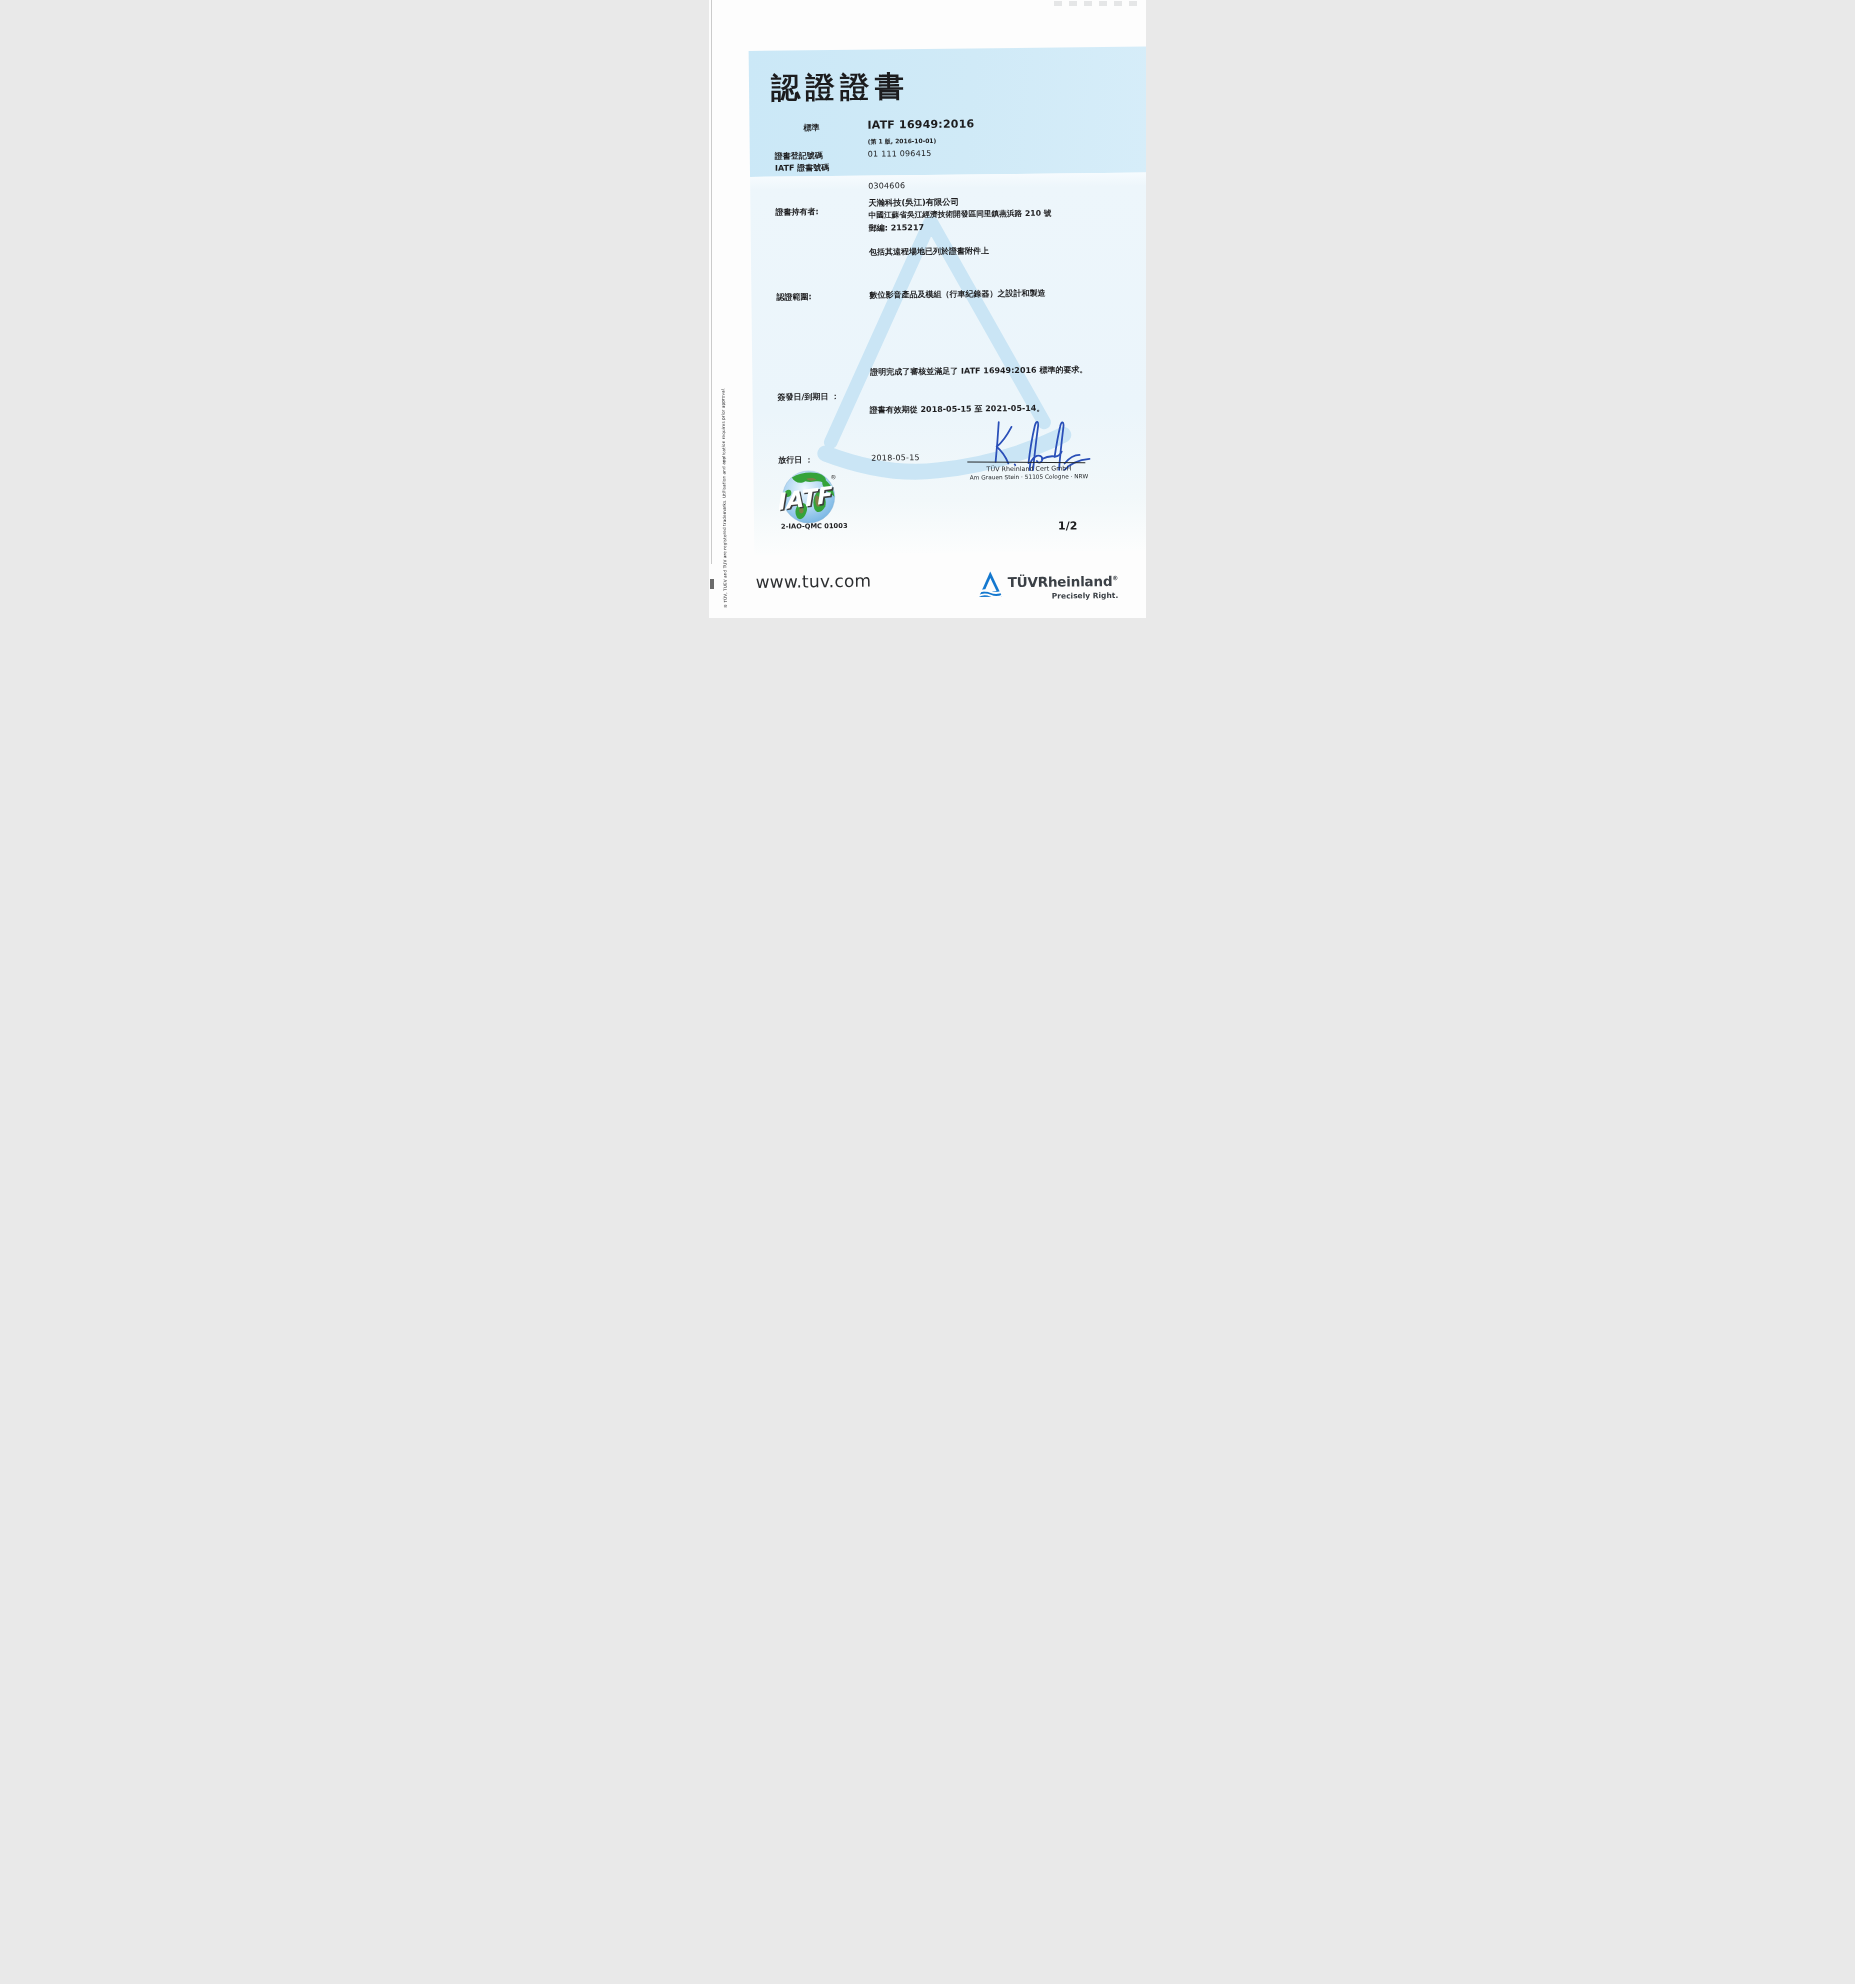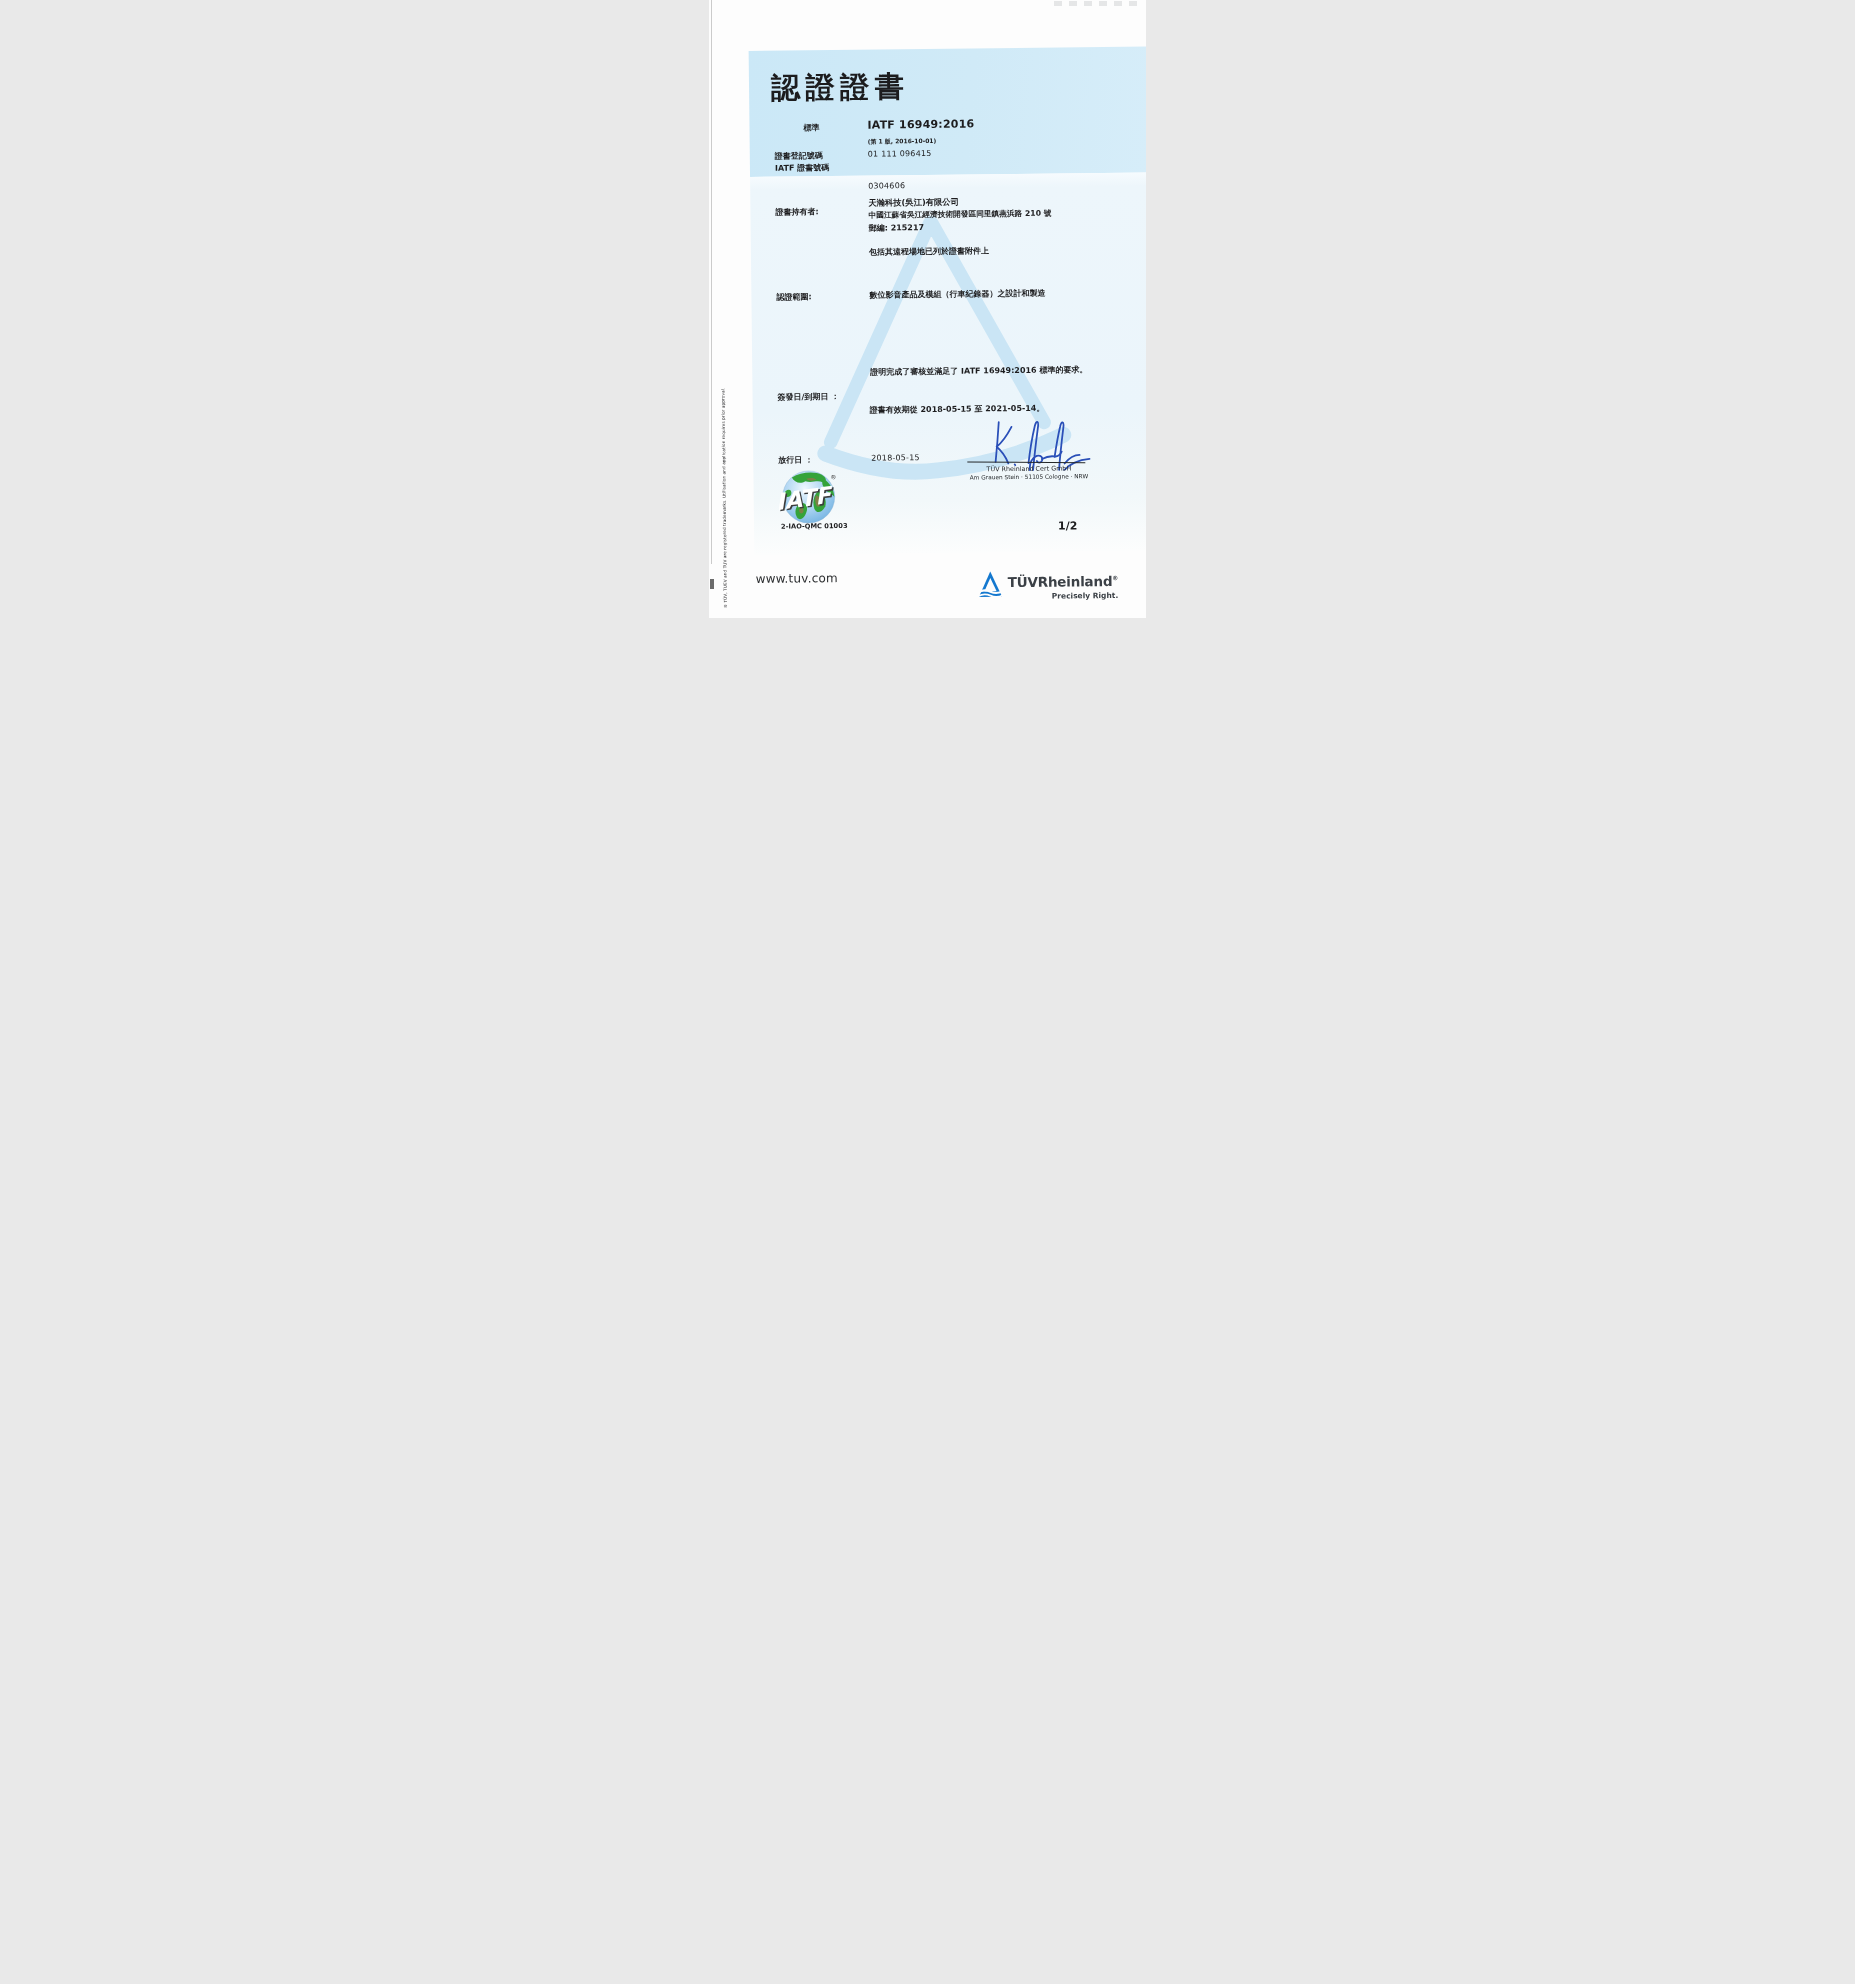--- a/index.html
+++ b/index.html
@@ -36,21 +36,21 @@
   .std-val{font-size:11px;font-weight:800;letter-spacing:0.2px;}
   .std-edition{font-size:6px;font-weight:700;}
   .num{font-size:8px;font-weight:500;letter-spacing:0.2px;text-align:center;}
   .company{font-size:8.3px;font-weight:800;}
   .body-cjk{font-size:8px;font-weight:600;}
   .sig-line{position:absolute;left:256px;top:463px;width:118px;height:1px;background:#25282a;transform:rotate(1.1deg);}
   .issuer{font-size:6.4px;font-weight:500;color:#26292c;}
   .issuer-addr{font-size:5.8px;font-weight:500;color:#26292c;}
   .code{font-size:6.7px;font-weight:600;}
   .pageno{font-size:11px;font-weight:700;}
-  .website{font-size:12px;font-weight:500;color:#2c2e30;letter-spacing:0.2px;}
+  .website{font-size:17px;font-weight:500;color:#2c2e30;letter-spacing:0.2px;}
   .brand-text{font-size:13.5px;font-weight:800;color:#3b4046;letter-spacing:-0.2px;}
   .brand-reg{font-size:6px;font-weight:600;color:#3b4046;vertical-align:5.6px;}
   .tagline{font-size:7.5px;font-weight:600;color:#3b4046;}
   .side-note{
     position:absolute;left:9.5px;top:606px;width:222px;
     transform:rotate(-90deg);transform-origin:0 0;
     font-size:4.2px;color:#2f2f31;letter-spacing:0.1px;white-space:nowrap;
   }
   .sig-svg{position:absolute;left:276px;top:418px;width:107px;height:54px;}
   .globe-svg{position:absolute;left:67px;top:468px;width:60px;height:56px;}

